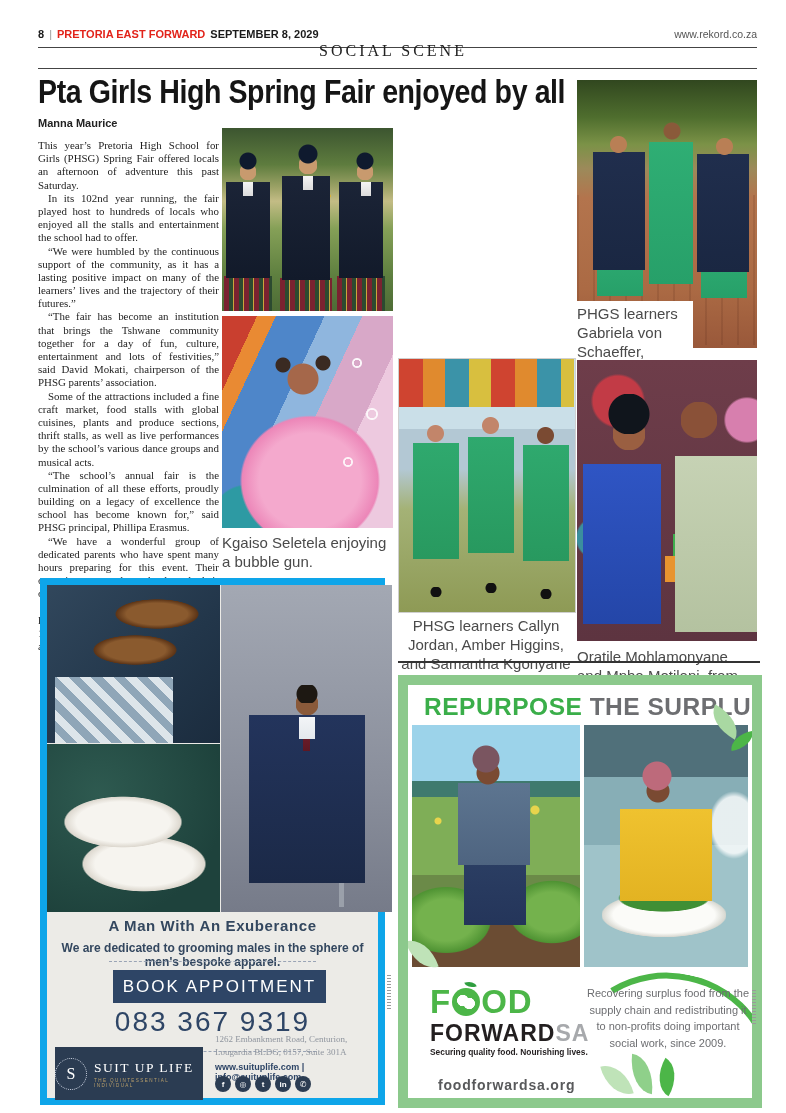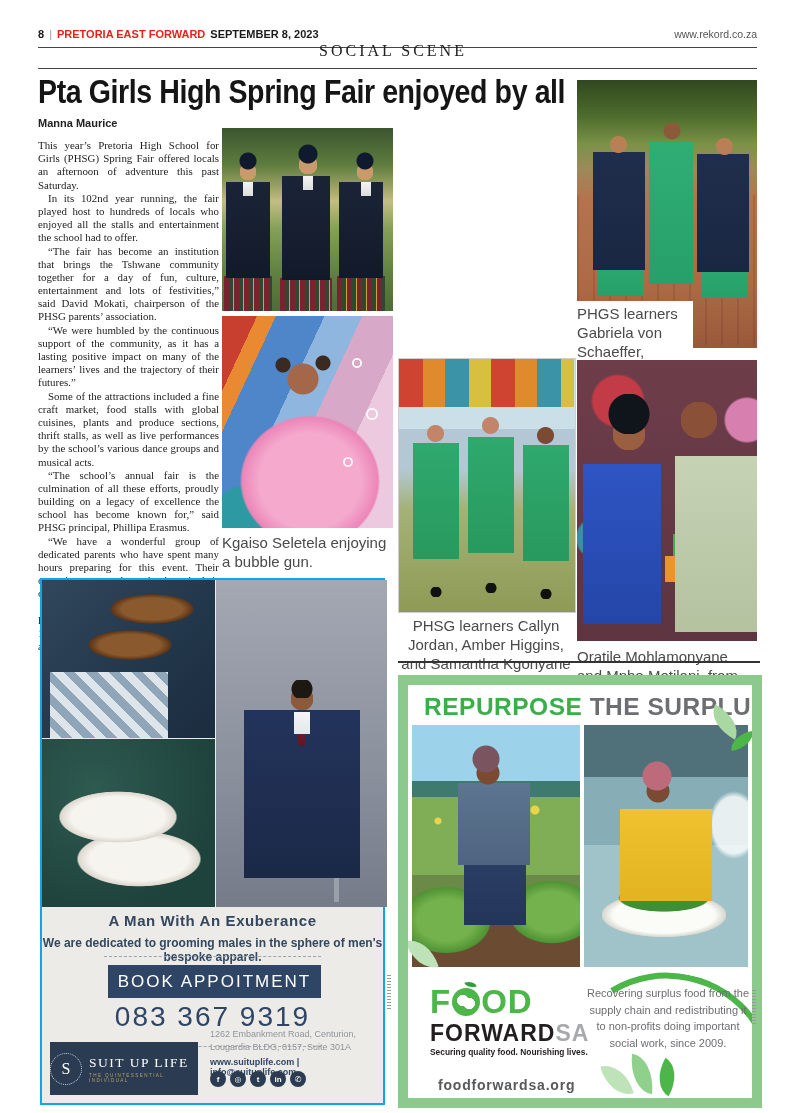--- a/index.html
+++ b/index.html
@@ -157,42 +157,42 @@
       linear-gradient(#efc22f,#e3b322),
       linear-gradient(rgba(40,40,40,.85),rgba(40,40,40,.85)),linear-gradient(rgba(40,40,40,.85),rgba(40,40,40,.85)),
       radial-gradient(ellipse,#3f8f35 0 55%,rgba(0,0,0,0) 58%),
       radial-gradient(ellipse,#fbfbf8 0 58%,#d9d9d2 70%,rgba(0,0,0,0) 72%),
       radial-gradient(ellipse,rgba(255,255,255,.8) 0 50%,rgba(0,0,0,0) 60%),
       linear-gradient(180deg,#50707a 0 52px,#87aeb6 52px 120px,#9fc3c9 120px 100%);
     background-size:30px 30px,24px 24px, 92px 92px, 8px 70px,8px 70px, 112px 34px,124px 44px, 60px 80px, 100% 100%;
     background-position:58px 36px,62px 54px, 36px 84px, 52px 86px,104px 86px, 24px 156px,18px 168px, 120px 60px, 0 0;}
   
   .suit-ad{position:absolute;left:40px;top:578px;width:345px;height:527px;
-    background:#ecebe7;border:2px solid #0ea5e9;box-sizing:border-box;}
+    background:#ecebe7;border:7px solid #0ea5e9;box-sizing:border-box;}
   .suit-ad .inner{position:absolute;inset:0;}
   .suit-title{position:absolute;left:0;right:0;top:332px;text-align:center;
     font-size:15px;font-weight:bold;color:#33475f;letter-spacing:.6px;}
   .suit-sub{position:absolute;left:0;right:0;top:356px;text-align:center;
     font-size:12px;font-weight:bold;color:#33475f;}
   .dash{position:absolute;left:62px;right:62px;border-top:1.5px dashed #9aa4b5;}
   .d1{top:376px;} .d2{top:466px;}
   .book-btn{position:absolute;left:66px;top:385px;width:213px;height:33px;
     background:#2e4566;color:#fff;display:flex;align-items:center;justify-content:center;
     font-size:17px;letter-spacing:2px;border:none;cursor:pointer;}
   .phone{position:absolute;left:0;right:0;top:421px;text-align:center;
     font-size:28px;font-weight:400;color:#2e4566;letter-spacing:2px;}
   .logo-box{position:absolute;left:8px;top:462px;width:148px;height:53px;background:#2b3c52;
     display:flex;align-items:center;justify-content:center;gap:7px;}
   .mono{width:30px;height:30px;border:1px dotted #cfd6e4;border-radius:50%;
     display:flex;align-items:center;justify-content:center;color:#fff;
     font-family:"Liberation Serif",serif;font-size:16px;flex:0 0 auto;}
   .logo-words{display:flex;flex-direction:column;}
   .logo-name{color:#fff;font-family:"Liberation Serif",serif;font-size:13.5px;letter-spacing:1.5px;}
   .logo-tag{color:#b99f6a;font-size:4.6px;letter-spacing:1.4px;margin-top:2px;}
-  .addr{position:absolute;left:168px;top:448px;font-size:9px;line-height:1.4;color:#8f959e;}
+  .addr{position:absolute;left:168px;top:448px;font-size:9px;line-height:1.4;color:#8f959e;font-family:Liberation Serif, serif;}
   .contact{position:absolute;left:168px;top:477px;font-size:9px;font-weight:bold;color:#2e4566;text-decoration:none;}
   .socials{position:absolute;left:168px;top:491px;display:flex;gap:4px;}
   .socials span{width:16px;height:16px;border-radius:50%;background:#2b3c52;color:#fff;
     font-size:8px;font-weight:bold;display:flex;align-items:center;justify-content:center;cursor:pointer;}
   .vcode{position:absolute;width:4px;height:36px;
     background:repeating-linear-gradient(#9a9a9a 0 1px,rgba(0,0,0,0) 1px 3px);}
   
   .divider{position:absolute;left:398px;top:661px;width:362px;height:1.5px;background:#333;}
   .food-ad{position:absolute;left:398px;top:675px;width:364px;height:433px;background:#8cc98c;}
   .food-inner{position:absolute;inset:10px;background:#fff;overflow:hidden;}
@@ -222,35 +222,35 @@
 </head>
 <body>
 
 <div class="page">
 
   <div class="topbar">
     <div class="topbar-left">
       <span>8</span>
       <span class="sep">|</span>
       <span class="masthead">PRETORIA EAST FORWARD</span>
-      <span>SEPTEMBER 8, 2023</span>
+      <span>SEPTEMBER 8, 2029</span>
     </div>
     <a class="site" href="#">www.rekord.co.za</a>
   </div>
   <div class="rule rule-top"></div>
   <div class="section-title">SOCIAL SCENE</div>
   <div class="rule rule-bot"></div>
 
   <h1 class="headline">Pta Girls High Spring Fair enjoyed by all</h1>
   <div class="byline">Manna Maurice</div>
   <div class="bodycol">
       <p class="para">This year’s Pretoria High School for Girls (PHSG) Spring Fair offered locals an afternoon of adventure this past Saturday.</p>
       <p class="para">In its 102nd year running, the fair played host to hundreds of locals who enjoyed all the stalls and entertainment the school had to offer.</p>
+      <p class="para">“We were humbled by the continuous support of the community, as it has a lasting positive impact on many of the learners’ lives and the trajectory of their futures.”</p>
       <p class="para">“The fair has become an institution that brings the Tshwane community together for a day of fun, culture, entertainment and lots of festivities,” said David Mokati, chairperson of the PHSG parents’ association.</p>
-      <p class="para">“We were humbled by the continuous support of the community, as it has a lasting positive impact on many of the learners’ lives and the trajectory of their futures.”</p>
       <p class="para">Some of the attractions included a fine craft market, food stalls with global cuisines, plants and produce sections, thrift stalls, as well as live performances by the school’s various dance groups and musical acts.</p>
       <p class="para">“The school’s annual fair is the culmination of all these efforts, proudly building on a legacy of excellence the school has become known for,” said PHSG principal, Phillipa Erasmus.</p>
       <p class="para">“We have a wonderful group of dedicated parents who have spent many hours preparing for this event. Their commitment to the school and their daughters is greatly valued.”</p>
       <p class="para">PHSG celebrated its 120th anniversary last year and the school has grown from 106 to its current 1 450 learners, with almost 170 staff members.</p>
     </div>
 
   <div class="ph ph-bagpipers" style="left:222px;top:128px;width:171px;height:183px;"></div>
   <div class="cap" style="left:222px;top:314px;width:172px;">Pretoria Boys High School bagpipe players, Beckham Lee, Lukiyan Sakharov and Kai Kelfkens.</div>
 
   <div class="ph ph-phgs" style="left:577px;top:80px;width:180px;height:268px;"></div>

